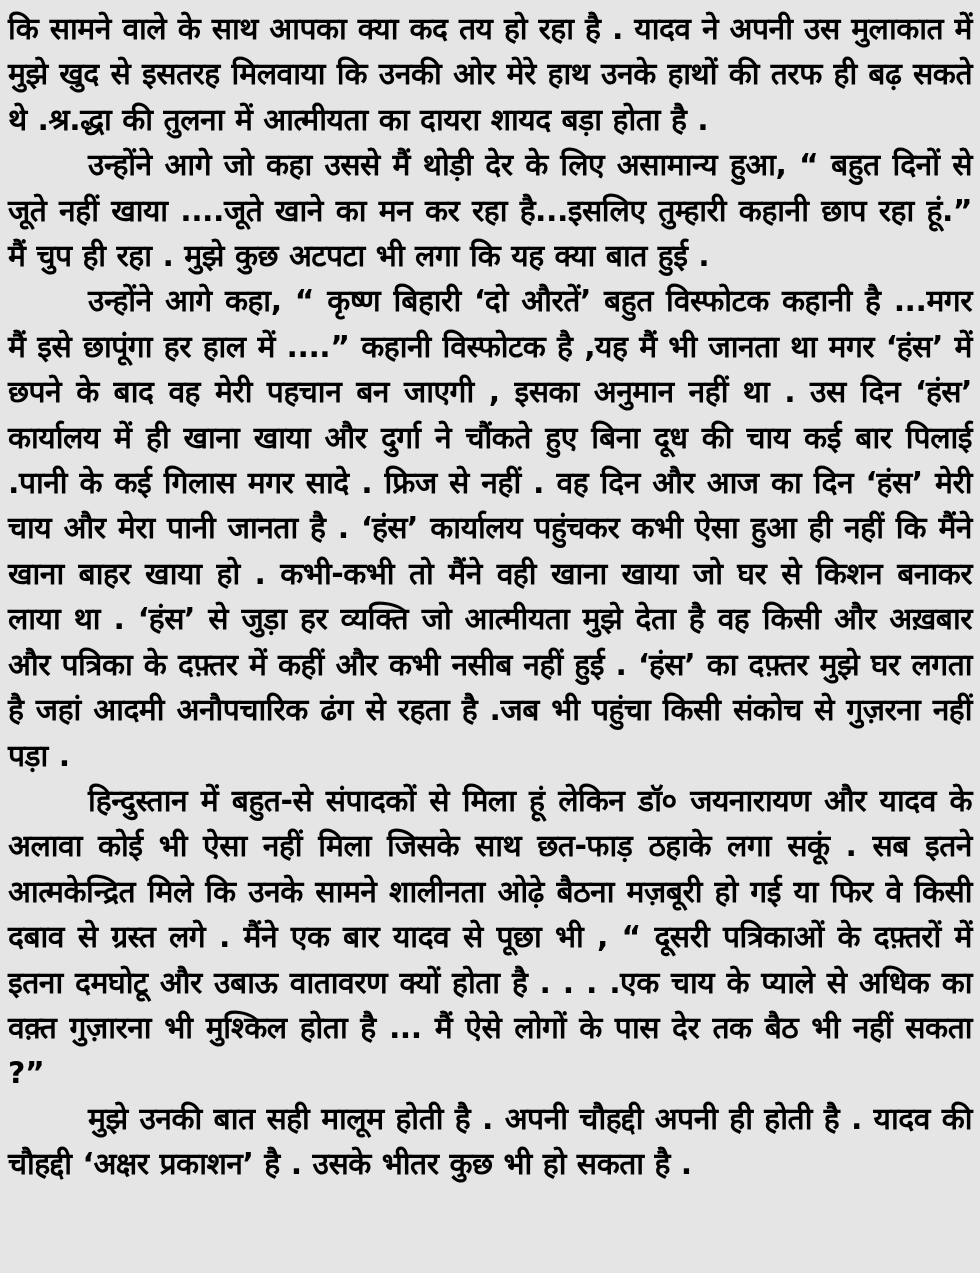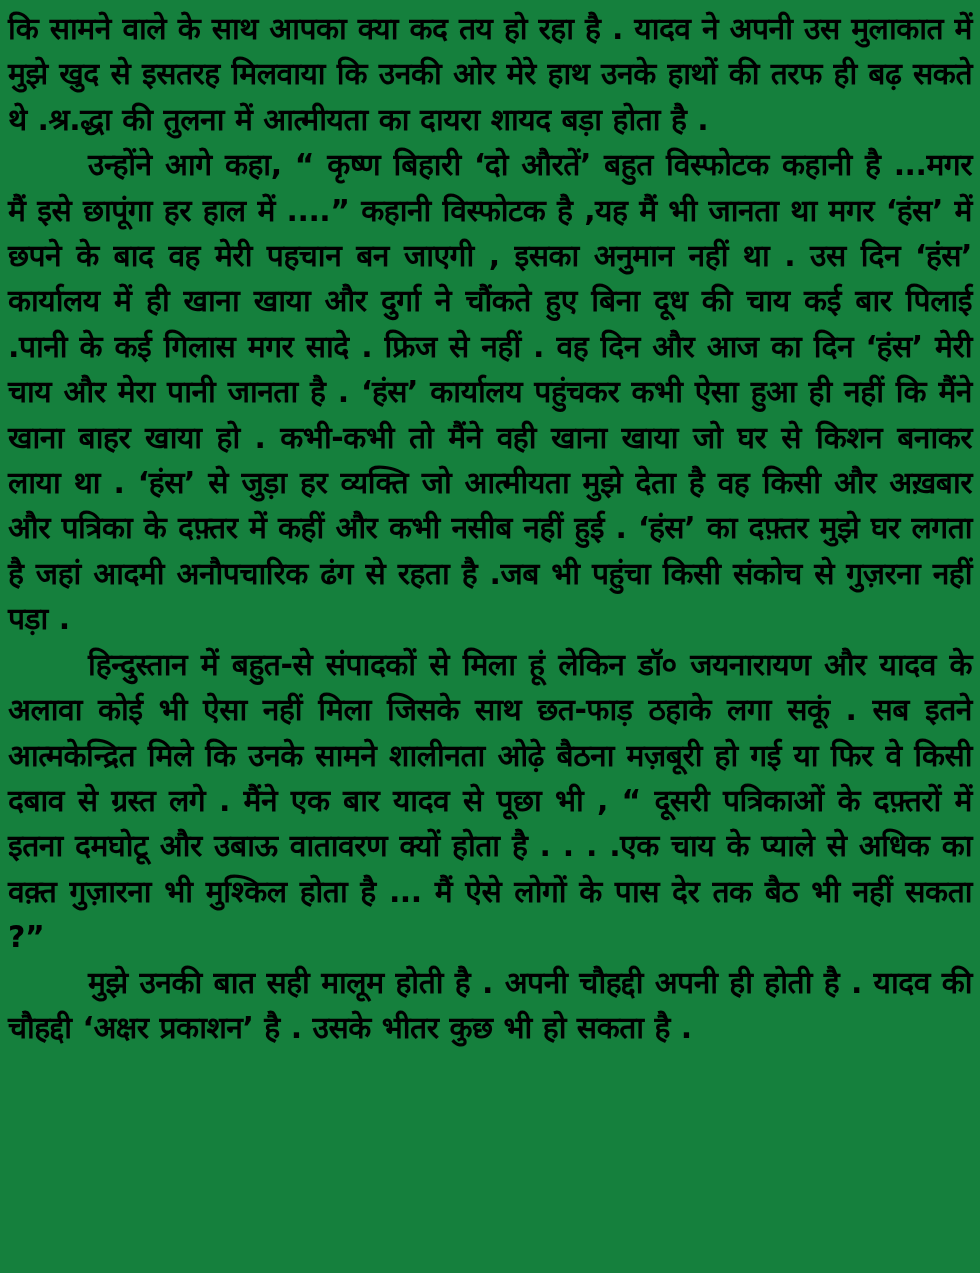--- a/index.html
+++ b/index.html
@@ -31,21 +31,22 @@
     margin: 0;
     text-indent: 80px;
   }
   .para.continuation {
     text-indent: 0;
   }
 </style>
 </head>
 <body>
 
-<div class="page" style="background: #15803d; color: rgb(0, 0, 0);">
+<div class="page" style="background: #e5e5e5; color: rgb(0, 0, 0);">
   <div class="page-text">
     <p class="para continuation">कि सामने वाले के साथ आपका क्या कद तय हो रहा है . यादव ने अपनी उस मुलाकात में मुझे खुद से इसतरह मिलवाया कि उनकी ओर मेरे हाथ उनके हाथों की तरफ ही बढ़ सकते थे .श्र.द्धा की तुलना में आत्मीयता का दायरा शायद बड़ा होता है .</p>
+    <p class="para">उन्होंने आगे जो कहा उससे मैं थोड़ी देर के लिए असामान्य हुआ, “ बहुत दिनों से जूते नहीं खाया ....जूते खाने का मन कर रहा है...इसलिए तुम्हारी कहानी छाप रहा हूं.” मैं चुप ही रहा . मुझे कुछ अटपटा भी लगा कि यह क्या बात हुई .</p>
     <p class="para">उन्होंने आगे कहा, “ कृष्ण बिहारी ‘दो औरतें’ बहुत विस्फोटक कहानी है ...मगर मैं इसे छापूंगा हर हाल में  ....”  कहानी विस्फोटक है ,यह मैं भी जानता था मगर ‘हंस’ में छपने के बाद वह मेरी पहचान बन जाएगी , इसका अनुमान नहीं था . उस दिन ‘हंस’ कार्यालय में ही खाना खाया और दुर्गा ने चौंकते हुए बिना दूध की चाय कई बार पिलाई .पानी के कई गिलास मगर सादे . फ्रिज से नहीं . वह दिन और आज का दिन ‘हंस’ मेरी चाय और मेरा पानी जानता है . ‘हंस’ कार्यालय पहुंचकर कभी ऐसा हुआ ही नहीं  कि मैंने खाना बाहर खाया हो . कभी-कभी तो मैंने वही खाना खाया जो घर से किशन बनाकर लाया था . ‘हंस’  से जुड़ा हर व्यक्ति जो आत्मीयता मुझे देता है वह किसी और अख़बार और पत्रिका के दफ़्तर में कहीं और कभी नसीब नहीं हुई . ‘हंस’ का दफ़्तर मुझे घर लगता है जहां आदमी अनौपचारिक ढंग से रहता है .जब भी पहुंचा किसी संकोच से गुज़रना नहीं पड़ा .</p>
     <p class="para">हिन्दुस्तान में बहुत-से संपादकों से मिला हूं लेकिन डॉ० जयनारायण और यादव के अलावा कोई भी ऐसा नहीं मिला जिसके साथ छत-फाड़ ठहाके लगा सकूं  . सब इतने आत्मकेन्द्रित मिले कि उनके सामने शालीनता ओढ़े बैठना मज़बूरी हो गई या फिर वे किसी दबाव से ग्रस्त लगे . मैंने एक बार यादव से पूछा भी , “ दूसरी पत्रिकाओं के दफ़्तरों में इतना दमघोटू और उबाऊ वातावरण क्यों होता है . . . .एक चाय के प्याले से अधिक का वक़्त गुज़ारना भी मुश्किल होता है ... मैं ऐसे लोगों के पास देर तक बैठ भी नहीं सकता ?”</p>
     <p class="para">मुझे उनकी बात सही मालूम होती है . अपनी चौहद्दी अपनी ही होती है . यादव की चौहद्दी ‘अक्षर प्रकाशन’ है . उसके भीतर कुछ भी हो सकता है .</p>
 
   </div>
 </div>
 
 </body></html>

